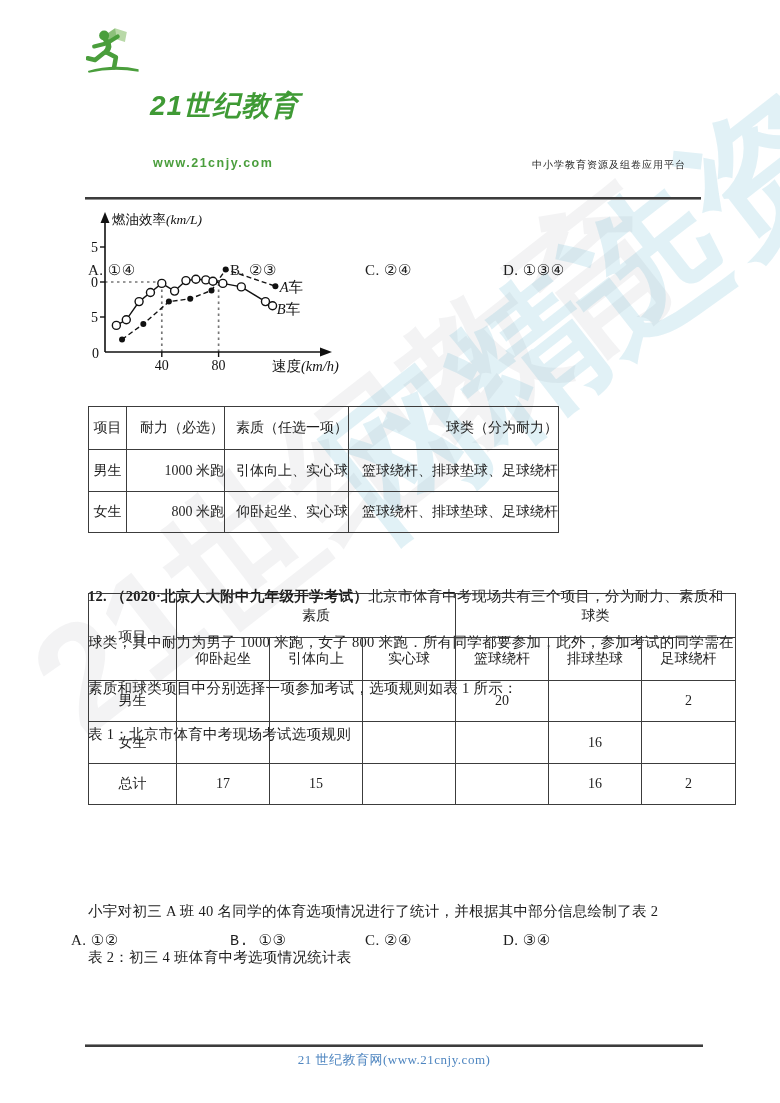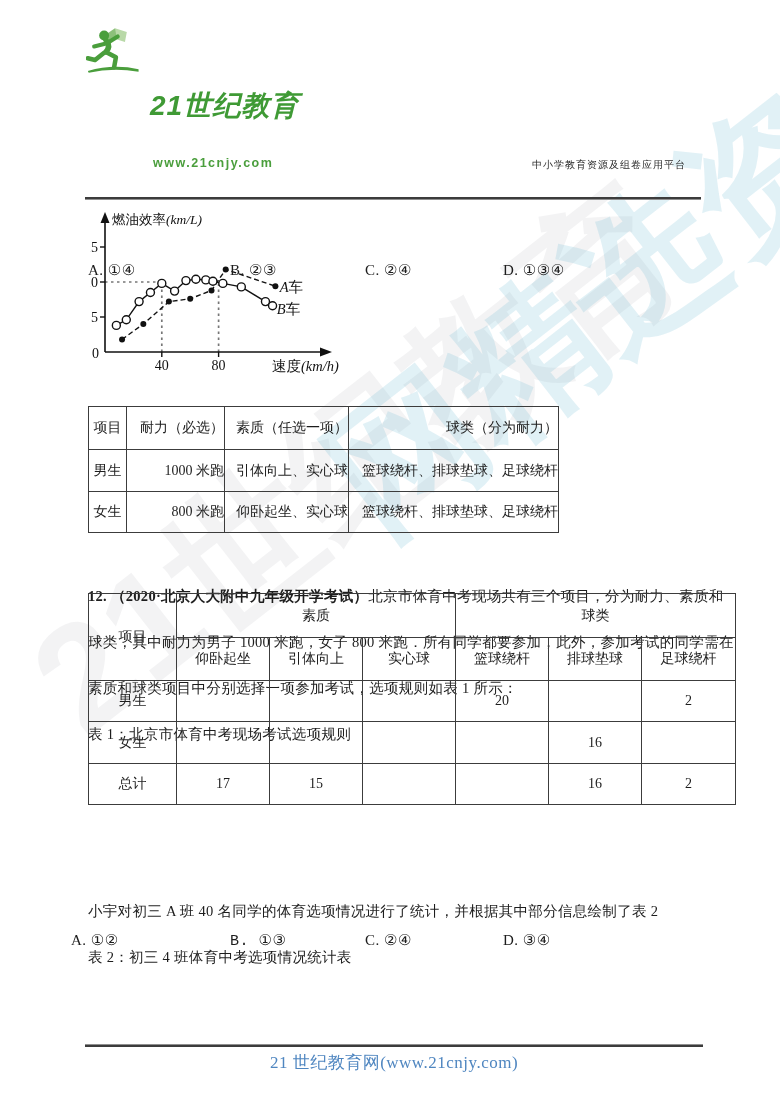--- a/index.html
+++ b/index.html
@@ -35,21 +35,21 @@
   .t1 td, .t1 th, .t2 td, .t2 th { border:1.5px solid #3c3c3c; font-weight:normal; vertical-align:middle;margin-top:43px; }
   .t1 { left:88px; top:406px; width:470px; }
   .t1 td { text-align:right; padding-left:10px; }
   .t1 td.c0 { text-align:center; padding-left:0; }
   .t2 { left:88px; top:593px; width:647px; }
   .t2 td { text-align:center; }
   
   .footer-rule { position:absolute; left:85px; top:1044px; width:618px; height:3px;
     border-top:1px solid #8f8f8f; border-bottom:2px solid #3c3c3c; }
   .footer-text { position:absolute; left:85px; top:1051px; width:618px; text-align:center;
-    font-size:17px; color:#4f86c0; letter-spacing:0.5px; }
+    font-size:13px; color:#4f86c0; letter-spacing:0.5px; }
   svg text { font-family:"Liberation Serif","DejaVu Serif",serif; fill:#111; }
 </style>
 </head>
 <body>
 
 <div class="page">
 
   <div class="wm wm-gray">21世纪教育</div>
   <div class="wm wm-cyan">网精选资料</div>
 

